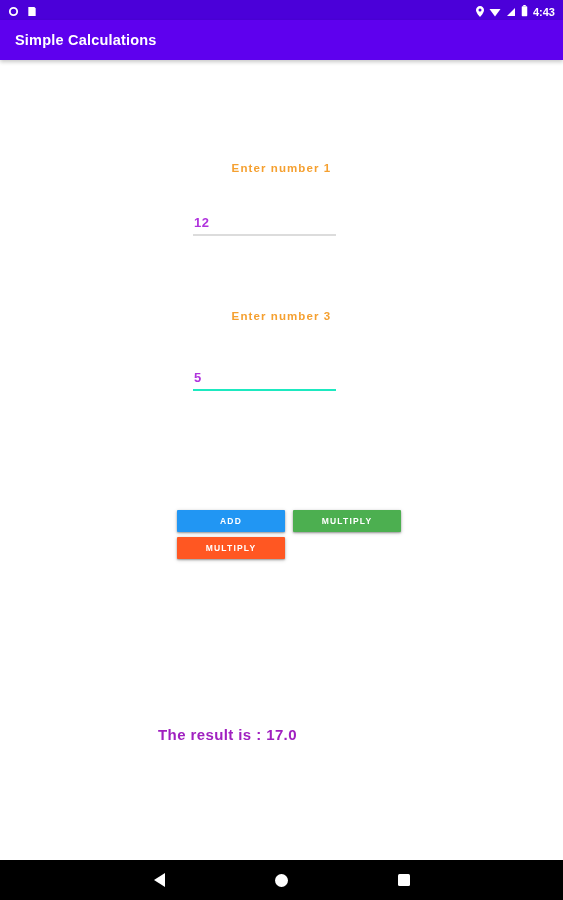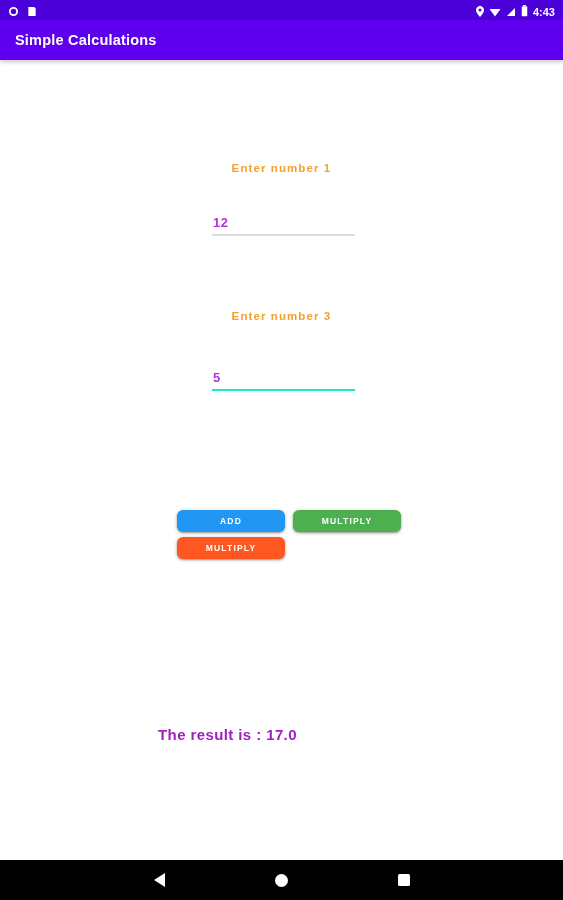--- a/index.html
+++ b/index.html
@@ -86,21 +86,21 @@
     color: #F5A030;
     font-size: 11.5px;
     font-weight: bold;
     letter-spacing: 1.1px;
   }
   .label-1 { top: 102px; }
   .label-2 { top: 250px; }
 
   .input-wrap {
     position: absolute;
-    left: 212px;
+    left: 193px;
     width: 143px;
   }
   .input-1 { top: 152px; }
   .input-2 { top: 307px; }
 
   .input-value {
     font-size: 13px;
     font-weight: bold;
     color: #B033DD;
     letter-spacing: 0.5px;
@@ -122,21 +122,21 @@
     left: 177px;
     width: 224px;
     display: flex;
     flex-wrap: wrap;
     gap: 5px 8px;
   }
   .calc-btn {
     width: 108px;
     height: 22px;
     border: none;
-    border-radius: 6px;
+    border-radius: 1px;
     color: #ffffff;
     font-family: "Liberation Sans", sans-serif;
     font-size: 8.5px;
     font-weight: bold;
     letter-spacing: 1.2px;
     cursor: pointer;
     box-shadow: 0 1px 2px rgba(0,0,0,0.32), 0 1px 4px rgba(0,0,0,0.18);
     padding: 0;
     line-height: 22px;
   }

